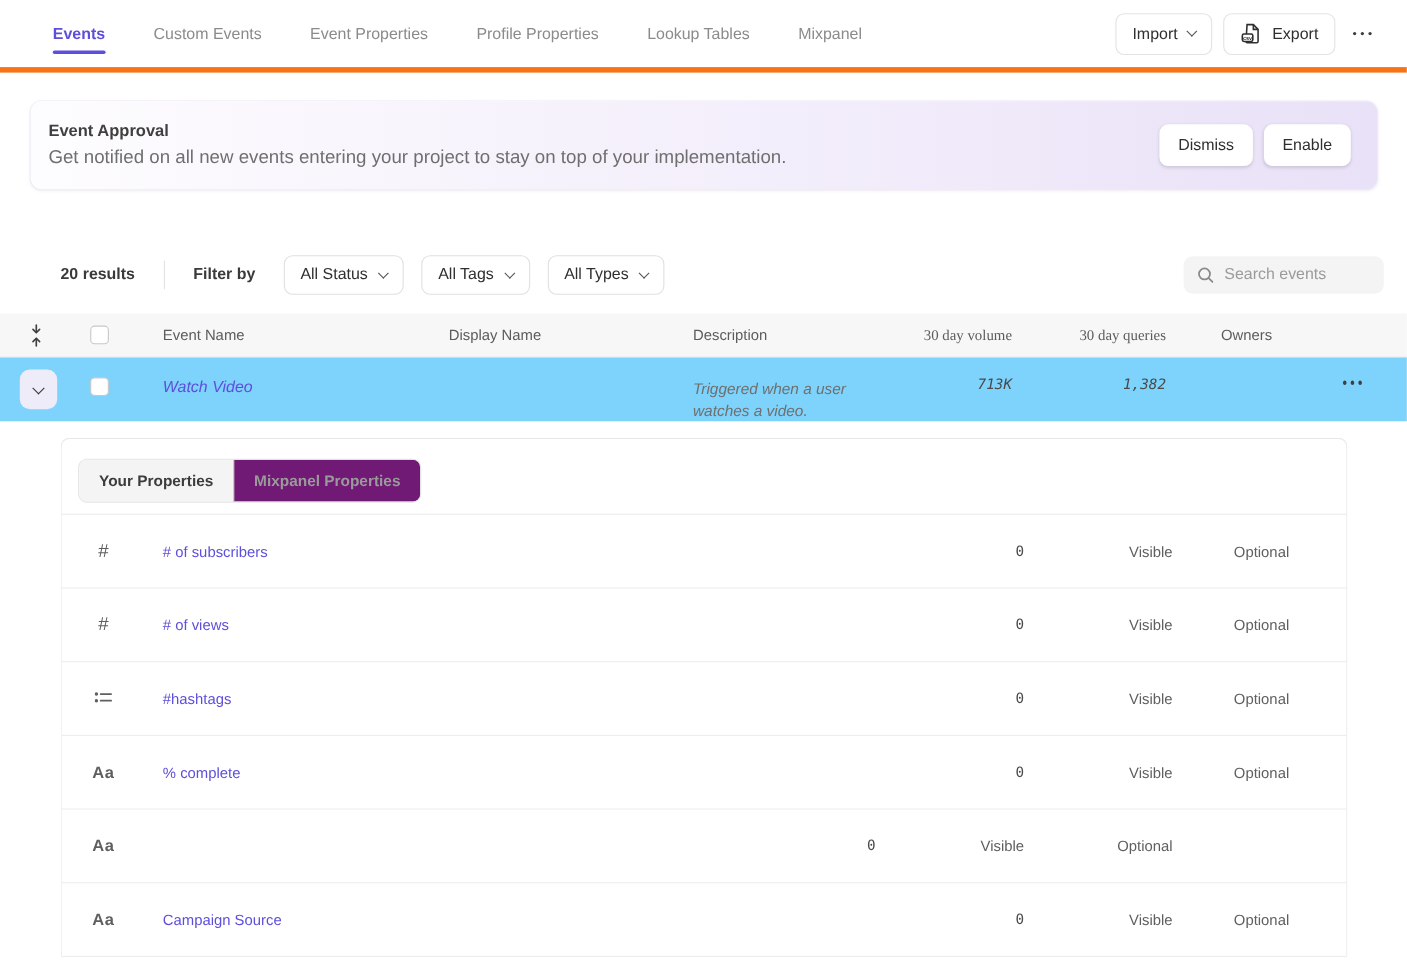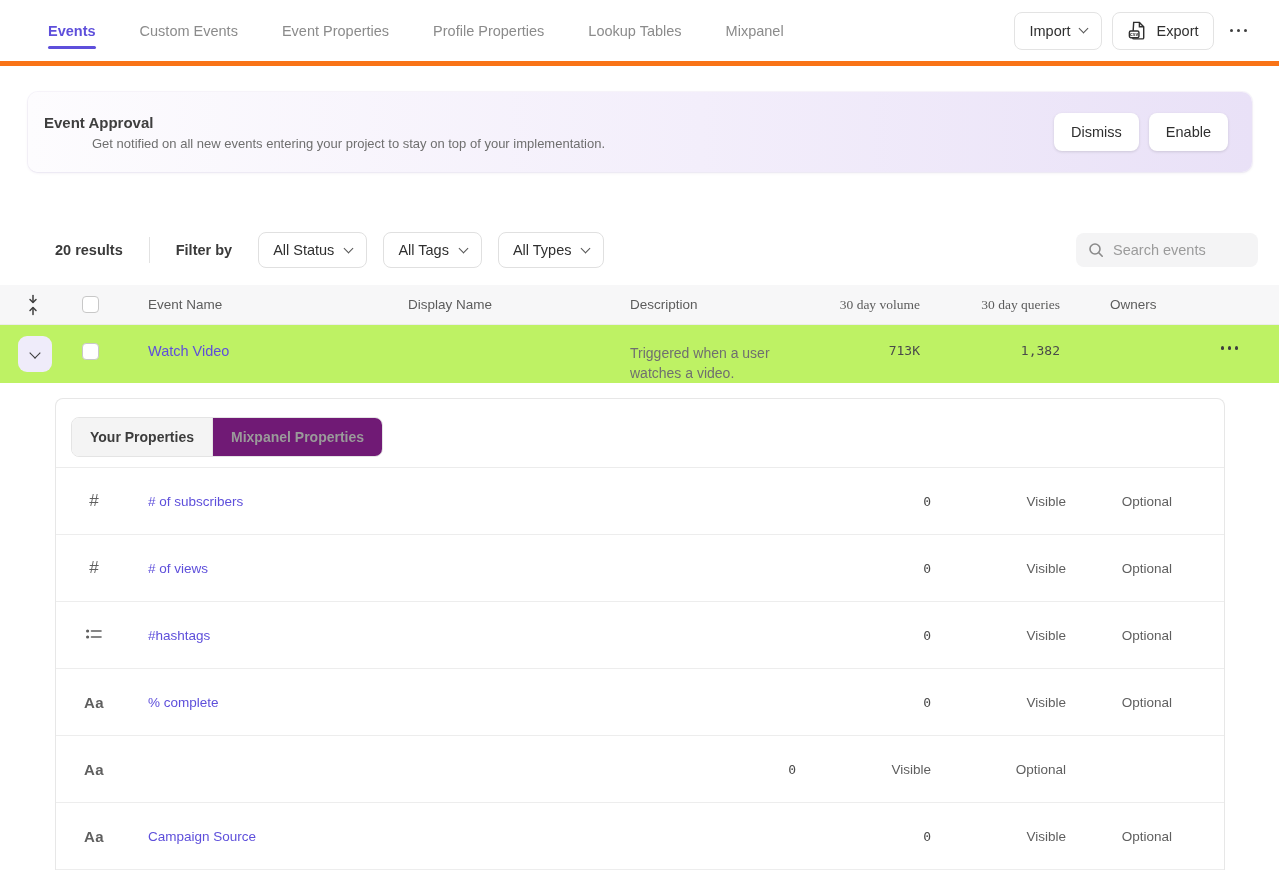--- a/index.html
+++ b/index.html
@@ -26,39 +26,39 @@
   .topbar-actions{margin-left:auto;display:flex;align-items:center;gap:10px;}
   .btn-outline{display:flex;align-items:center;gap:9px;height:38px;padding:0 14px;border:1px solid #e3e3e3;border-radius:8px;background:#fff;font-size:14.5px;font-weight:500;color:#2f2f2f;cursor:pointer;}
   .chev{width:7px;height:7px;border-right:1.6px solid #555;border-bottom:1.6px solid #555;transform:rotate(45deg);margin-top:-4px;flex:none;}
   .dots{display:inline-flex;gap:3.5px;align-items:center;padding:6px;cursor:pointer;}
   .dots i{width:3.5px;height:3.5px;border-radius:50%;background:#3f3f3f;}
   
   .banner{margin:26px 27px 0 28px;height:80px;border-radius:10px;display:flex;align-items:center;padding:0 24px 0 16px;
     background:linear-gradient(90deg,#fdfcfe 0%,#f3eefb 55%,#e9e1f7 100%);
     box-shadow:0 1px 3px rgba(90,70,140,.10),0 0 0 1px rgba(130,110,190,.06);}
   .banner-title{font-size:15px;font-weight:700;color:#3f3f3f;margin-bottom:5px;}
-  .banner-sub{font-size:13px;color:#6f6f6f;margin-left:48px;}
+  .banner-sub{font-size:17px;color:#6f6f6f;}
   .banner-buttons{margin-left:auto;display:flex;gap:10px;}
   .btn-card{height:38px;padding:0 17px;border:none;border-radius:8px;background:#fff;font-family:inherit;font-size:14.5px;font-weight:500;color:#2f2f2f;box-shadow:0 1px 3px rgba(0,0,0,.13);cursor:pointer;}
   
   .filter-row{margin:60px 21px 0 55px;display:flex;align-items:center;height:36px;}
   .results-count{font-size:14.5px;font-weight:700;color:#3a3a3a;}
   .v-divider{width:1px;height:26px;background:#e2e2e2;margin:0 26px;}
   .filter-by{font-size:14.5px;font-weight:700;color:#3a3a3a;margin-right:26px;}
   .dropdown-btn{display:flex;align-items:center;gap:11px;height:36px;padding:0 14px;border:1px solid #e0e0e0;border-radius:8px;background:#fff;font-size:14.5px;font-weight:500;color:#2f2f2f;margin-right:16px;cursor:pointer;}
   .search-box{margin-left:auto;width:182px;height:34px;background:#f4f4f5;border-radius:8px;display:flex;align-items:center;gap:9px;padding:0 12px;cursor:text;}
   .search-box span{color:#9b9b9b;font-size:14.5px;}
   
   .tgrid{display:grid;grid-template-columns:56px 92px 260px 222px 190px 100px 140px 120px 1fr;align-items:center;}
   .thead{margin-top:17px;height:40px;background:#f7f7f8;border-bottom:1px solid #ececec;font-size:13.5px;color:#5c5c5c;font-weight:500;}
   .col-right{text-align:right;font-family:Liberation Serif, serif;}
   .col-owners{padding-left:50px;}
   .checkbox{width:17px;height:17px;border:1.5px solid #c8c8c8;border-radius:4px;background:#fff;margin-left:26px;cursor:pointer;}
   .collapse-icon{margin-left:26px;display:flex;cursor:pointer;}
-  .event-row{align-items:start;background:#bef264;}
+  .event-row{align-items:start;background:#7dd3fc;font-style:italic;}
   .event-row>*{padding-top:18px;}
   .expander-cell{padding-top:11px !important;}
   .expander-btn{width:34px;height:36px;margin-left:18px;border:none;border-radius:9px;background:#efecfa;display:flex;align-items:center;justify-content:center;cursor:pointer;}
   .expander-btn .chev{width:8px;height:8px;border-color:#3a3a3a;margin-top:-3px;}
   .event-name{color:var(--accent);font-size:14.5px;cursor:pointer;}
   .desc{font-size:14px;color:#6f6f6f;line-height:20px;max-width:178px;}
   .num{font-family:"DejaVu Sans Mono",monospace;font-size:13px;color:#4a4a4a;}
   .row-actions{display:flex;justify-content:center;padding-top:15px !important;}
   
   .props-panel{margin:15px 54px 0 55px;border:1px solid var(--border);border-bottom:none;border-radius:8px 8px 0 0;background:#fff;}

